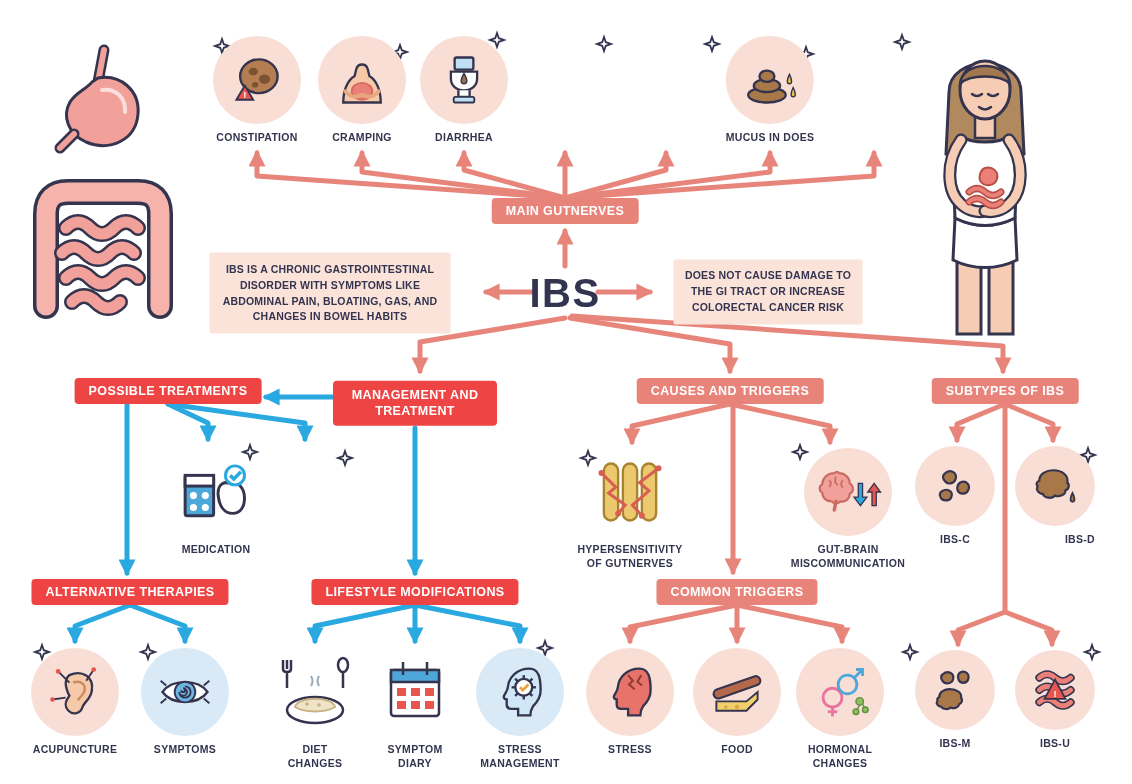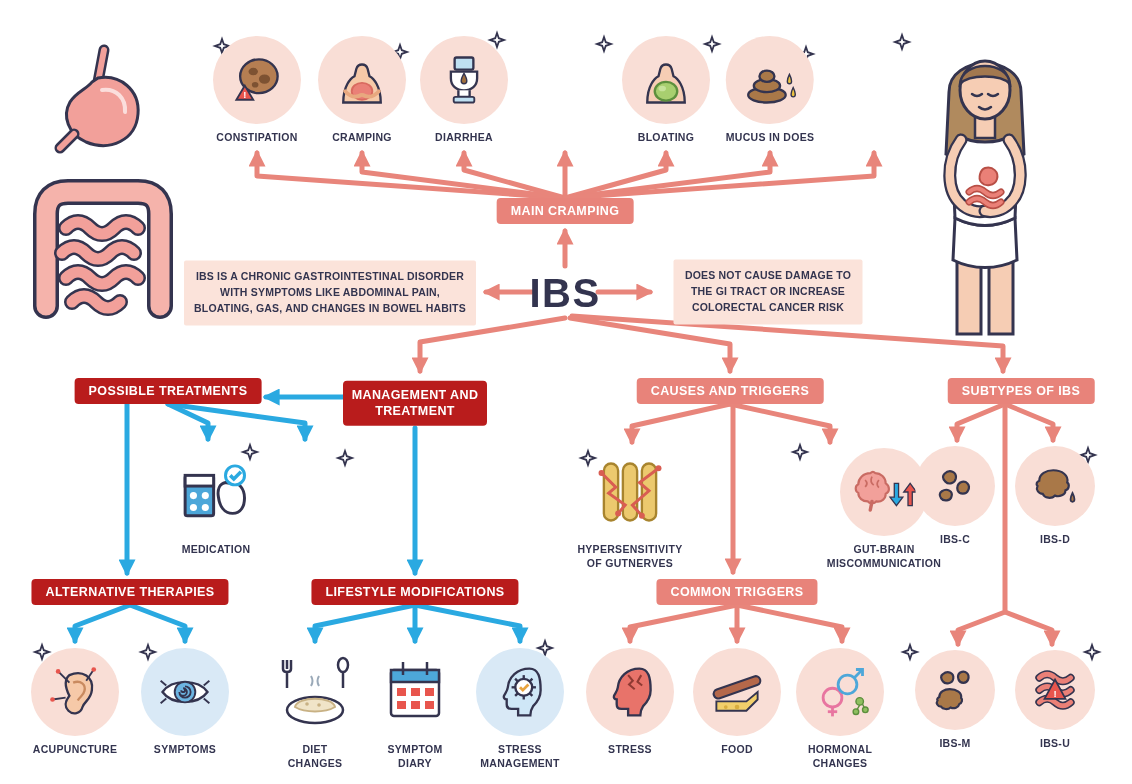--- a/index.html
+++ b/index.html
@@ -11,22 +11,22 @@
   .node { position:absolute; transform:translateX(-50%); display:flex; flex-direction:column; align-items:center; gap:7px; }
   .icon-circle { width:88px; height:88px; border-radius:50%; display:flex; align-items:center; justify-content:center; flex:none; }
   .icon-circle.pink { background:#f9ded6; }
   .icon-circle.blue { background:#d9e9f6; }
   .icon-circle.none { background:transparent; }
   .icon-circle.small { width:80px; height:80px; }
   .node-label { font-size:10.5px; font-weight:bold; color:#33344f; text-align:center; letter-spacing:.3px; line-height:1.3; white-space:nowrap; }
   .node-label.wrap { white-space:normal; }
   .hbox { position:absolute; transform:translate(-50%,-50%); padding:6px 14px; border-radius:4px; font-weight:bold; font-size:12.5px; letter-spacing:.4px; color:#fff; white-space:nowrap; text-align:center; }
   .hbox.red { background:#e8837a; }
-  .hbox.blue { background:#b91c1c; }
-  .hbox.two-line { white-space:normal; width:144px; padding:6px 8px; line-height:1.3; }
+  .hbox.blue { background:#ef4444; }
+  .hbox.two-line { white-space:normal; width:164px; padding:6px 8px; line-height:1.3; }
   .desc { position:absolute; transform:translate(-50%,-50%); background:#fbe3da; color:#33344f; font-weight:bold; font-size:10.5px; text-align:center; padding:9px 10px; line-height:1.5; letter-spacing:.2px; border-radius:2px; }
   .ibs-title { position:absolute; transform:translate(-50%,-50%); font-size:40px; font-weight:bold; color:#33344f; letter-spacing:1.5px; }
 </style>
 </head>
 <body>
 
 <div class="canvas">
 
   <svg class="arrows" width="1132" height="784" viewBox="0 0 1132 784">
     <defs>
@@ -176,54 +176,44 @@
         <path d="M18,23 L46,23 L46,30 C46,38 40,43 32,43 C24,43 18,38 18,30 Z" fill="#fff" stroke="#34344f" stroke-width="2.5"></path>
         <path d="M32,25 C28,32 28,36 32,36 C36,36 36,32 32,25 Z" fill="#a0703f" stroke="#34344f" stroke-width="1.5"></path>
         <path d="M26,43 L26,50 L38,50 L38,43" fill="#fff" stroke="#34344f" stroke-width="2.5"></path>
         <rect x="21" y="50" width="22" height="6" rx="2" fill="#bfe0f2" stroke="#34344f" stroke-width="2"></rect>
       </svg>
     </div>
     <div class="node-label">DIARRHEA</div>
   </div>
 
 
-  <div class="node" style="left:666px; top:36px;">
-    <div class="icon-circle pink">
-      <svg width="60" height="60" viewBox="0 0 64 64">
-        <path d="M12,56 C12,38 20,30 24,28 L26,20 C28,14 36,14 38,20 L40,28 C44,30 52,38 52,56 Z" fill="#f6cdb4" stroke="#34344f" stroke-width="2.5"></path>
-        <ellipse cx="32" cy="44" rx="12" ry="10" fill="#a8cf6f" stroke="#5d8f3d" stroke-width="2.5"></ellipse>
-        <ellipse cx="28" cy="41" rx="4" ry="3" fill="#c6e29a"></ellipse>
-      </svg>
-    </div>
-    <div class="node-label">BLOATING</div>
-  </div>
 
   <div class="node" style="left:770px; top:36px;">
     <div class="icon-circle pink">
       <svg width="60" height="60" viewBox="0 0 64 64">
         <ellipse cx="29" cy="48" rx="20" ry="8" fill="#a97848" stroke="#34344f" stroke-width="2.5"></ellipse>
         <ellipse cx="29" cy="38" rx="14" ry="7" fill="#a97848" stroke="#34344f" stroke-width="2.5"></ellipse>
         <ellipse cx="29" cy="28" rx="8" ry="6" fill="#a97848" stroke="#34344f" stroke-width="2.5"></ellipse>
         <path d="M53,26 C50,32 50,36 53,36 C56,36 56,32 53,26 Z" fill="#ecc23f" stroke="#34344f" stroke-width="1.5"></path>
         <path d="M57,40 C54,46 54,50 57,50 C60,50 60,46 57,40 Z" fill="#ecc23f" stroke="#34344f" stroke-width="1.5"></path>
       </svg>
     </div>
     <div class="node-label">MUCUS IN DOES</div>
   </div>
 
 
-  <div class="hbox red" style="left:565px; top:211px;">MAIN CRAMPING</div>
+  <div class="hbox red" style="left:565px; top:211px;">MAIN GUTNERVES</div>
   <div class="ibs-title" style="left:565px; top:293px;">IBS</div>
-  <div class="desc" style="left:330px; top:293px; width:292px;">IBS IS A CHRONIC GASTROINTESTINAL DISORDER WITH SYMPTOMS LIKE ABDOMINAL PAIN, BLOATING, GAS, AND CHANGES IN BOWEL HABITS</div>
+  <div class="desc" style="left:330px; top:293px; width:241px;">IBS IS A CHRONIC GASTROINTESTINAL DISORDER WITH SYMPTOMS LIKE ABDOMINAL PAIN, BLOATING, GAS, AND CHANGES IN BOWEL HABITS</div>
   <div class="desc" style="left:768px; top:292px; width:189px;">DOES NOT CAUSE DAMAGE TO THE GI TRACT OR INCREASE COLORECTAL CANCER RISK</div>
 
   <div class="hbox blue" style="left:168px; top:391px;">POSSIBLE TREATMENTS</div>
   <div class="hbox blue two-line" style="left:415px; top:403px;">MANAGEMENT AND TREATMENT</div>
   <div class="hbox red" style="left:730px; top:391px;">CAUSES AND TRIGGERS</div>
-  <div class="hbox red" style="left:1005px; top:391px;margin-left:16px;">SUBTYPES OF IBS</div>
+  <div class="hbox red" style="left:1005px; top:391px;">SUBTYPES OF IBS</div>
   <div class="hbox blue" style="left:130px; top:592px;text-align:center;">ALTERNATIVE THERAPIES</div>
   <div class="hbox blue" style="left:415px; top:592px;">LIFESTYLE MODIFICATIONS</div>
   <div class="hbox red" style="left:737px; top:592px;">COMMON TRIGGERS</div>
 
   <div class="node" style="left:216px; top:448px;">
     <div class="icon-circle none">
       <svg width="76" height="76" viewBox="0 0 64 64">
         <rect x="6" y="18" width="24" height="34" rx="2" fill="#4da7d9" stroke="#34344f" stroke-width="2.5"></rect>
         <rect x="6" y="18" width="24" height="9" fill="#fff" stroke="#34344f" stroke-width="2.5"></rect>
         <g fill="#fff">
@@ -257,21 +247,21 @@
             <circle cx="8" cy="16" r="2.5"></circle>
             <circle cx="56" cy="12" r="2.5"></circle>
             <circle cx="22" cy="50" r="2.5"></circle>
             <circle cx="42" cy="52" r="2.5"></circle>
           </g>
       </svg>
     </div>
     <div class="node-label wrap" style="width:122px;">HYPERSENSITIVITY OF GUTNERVES</div>
   </div>
 
-  <div class="node" style="left:884px; top:448px;">
+  <div class="node" style="left:848px; top:448px;">
     <div class="icon-circle pink">
       <svg width="72" height="56" viewBox="0 0 84 64">
         <path d="M26,10 C18,10 12,16 12,23 C8,25 8,31 12,33 C12,39 17,43 23,43 C25,46 31,46 33,43 C39,44 44,40 44,34 C49,32 49,25 44,22 C44,15 38,10 32,10 C30,8 28,8 26,10 Z" fill="#f2a09a" stroke="#c96b63" stroke-width="2.5"></path>
         <path d="M20,18 q4,4 0,8 M28,14 q-3,6 2,10 M36,18 q-4,5 0,9" stroke="#c96b63" stroke-width="2" fill="none"></path>
         <path d="M28,43 L26,53" stroke="#c96b63" stroke-width="4" stroke-linecap="round"></path>
         <path d="M54,22 L54,38 L49,38 L56.5,48 L64,38 L59,38 L59,22 Z" fill="#2aa9e1" stroke="#34344f" stroke-width="1.5"></path>
         <path d="M70,48 L70,32 L65,32 L72.5,22 L80,32 L75,32 L75,48 Z" fill="#e8554d" stroke="#34344f" stroke-width="1.5"></path>
       </svg>
     </div>
     <div class="node-label wrap" style="width:140px;">GUT-BRAIN MISCOMMUNICATION</div>
@@ -283,21 +273,21 @@
         <g fill="#a97848" stroke="#34344f" stroke-width="2.5">
           <path d="M20,18 c6,-6 14,-2 13,5 c-1,6 -8,8 -12,4 c-3,-3 -4,-6 -1,-9 z"></path>
           <path d="M38,28 c7,-3 12,3 9,9 c-2,5 -10,5 -12,0 c-1,-4 0,-7 3,-9 z"></path>
           <path d="M17,38 c6,-4 13,0 11,6 c-1,5 -9,6 -12,2 c-2,-3 -2,-6 1,-8 z"></path>
         </g>
       </svg>
     </div>
     <div class="node-label">IBS-C</div>
   </div>
 
-  <div class="node" style="left:1055px; top:446px;">
+  <div class="node" style="left:1055px; top:446px;align-items:flex-end;">
     <div class="icon-circle pink small">
       <svg width="56" height="56" viewBox="0 0 64 64">
         <path d="M14,26 c0,-8 8,-12 16,-12 c10,0 18,6 16,14 c3,2 2,8 -2,9 c0,5 -7,8 -12,6 c-4,4 -12,3 -14,-2 c-5,0 -8,-5 -6,-9 c-2,-2 -1,-5 2,-6 z" fill="#a97848" stroke="#34344f" stroke-width="2.5"></path>
         <path d="M52,40 C49,46 49,50 52,50 C55,50 55,46 52,40 Z" fill="#a97848" stroke="#34344f" stroke-width="2"></path>
       </svg>
     </div>
     <div class="node-label">IBS-D</div>
   </div>
 
   <div class="node" style="left:75px; top:648px;">

